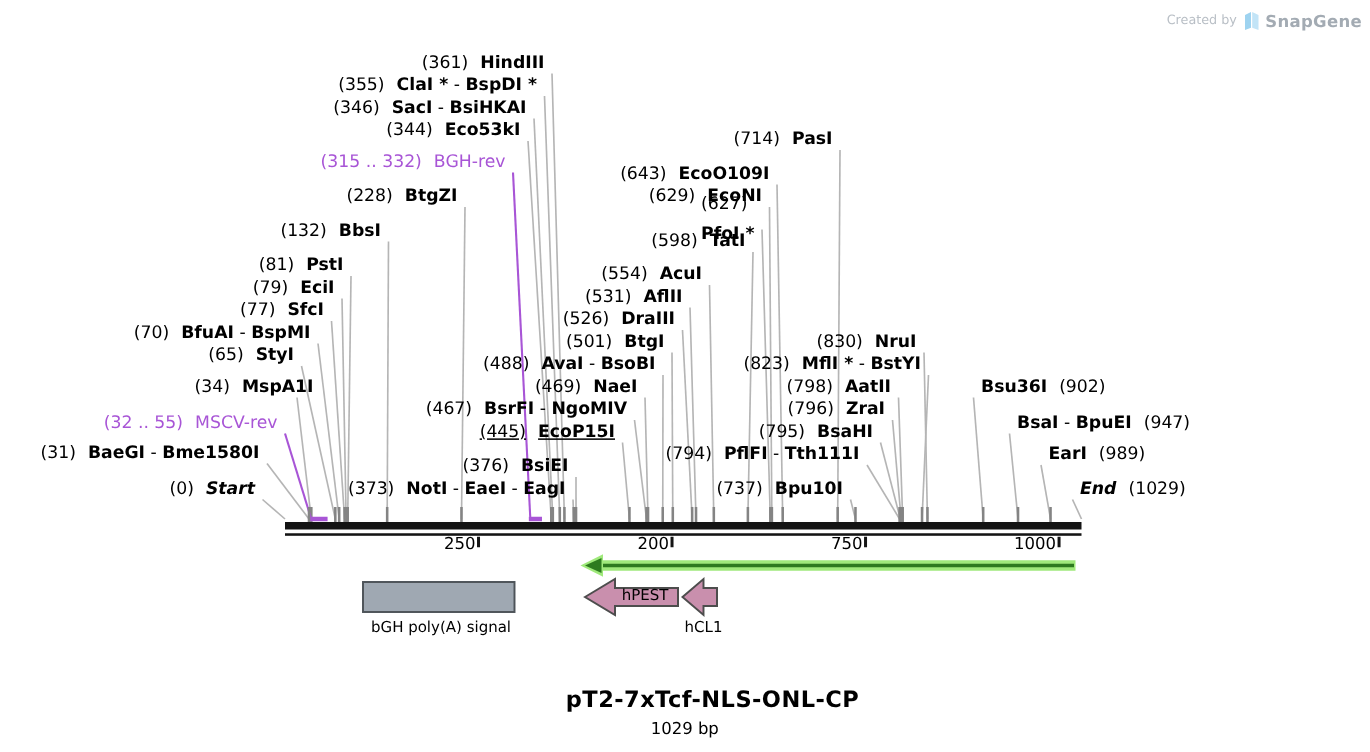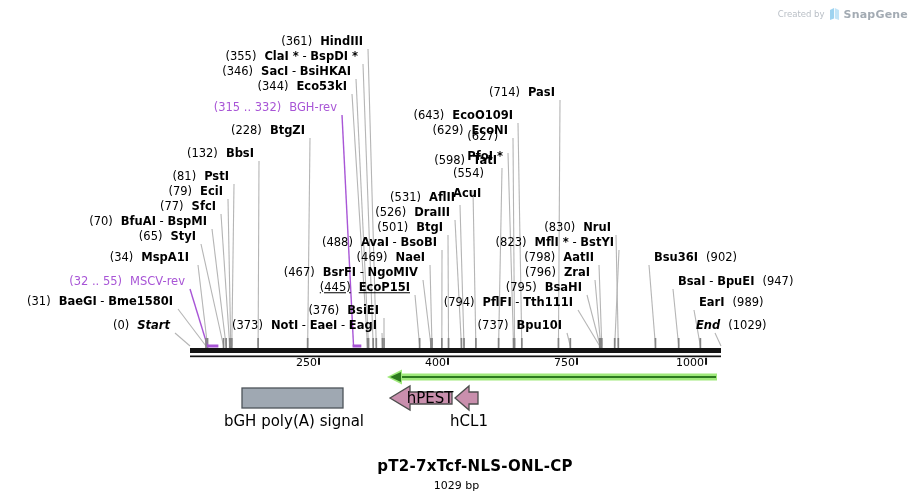--- a/index.html
+++ b/index.html
@@ -11,21 +11,21 @@
   .site-label{position:absolute;display:flex;gap:8px;align-items:baseline;
       font-size:11.5px;line-height:1;white-space:nowrap;transform:translateY(-50%);
       pointer-events:auto;cursor:default;}
   .site-label .pos{font-weight:400;}
   .site-label b{font-weight:bold;}
   .site-label .sep{font-weight:400;white-space:pre;}
   .site-label.primer b{font-weight:400;}
   .site-label.terminus b{font-style:italic;}
   .ruler-num{position:absolute;font-size:11px;line-height:1;transform:translateX(-100%);
       white-space:nowrap;}
-  .feat-label{position:absolute;font-size:15px;line-height:1;white-space:nowrap;
+  .feat-label{position:absolute;font-size:10px;line-height:1;white-space:nowrap;
       transform:translateX(-50%);pointer-events:auto;}
   .feat-label.inside{transform:translate(-50%,-50%);}
   #watermark{position:absolute;top:7px;right:5px;display:flex;align-items:center;gap:4px;}
   #watermark .created{font-size:8.5px;color:#b9bfc6;}
   #watermark .brand{font-size:11px;font-weight:600;color:#a3abb3;letter-spacing:.2px;}
   #title-block{position:absolute;left:0;top:457px;width:913px;text-align:center;}
   #title-block .title{font-size:15px;font-weight:bold;letter-spacing:.3px;padding-left:37px;}
   #title-block .subtitle{font-size:11px;margin-top:4px;}
 </style>
 </head>
@@ -180,21 +180,21 @@
         <span class="nm"><b>SfcI</b></span>
       </div>
       <div class="site-label" style="top: 222px; right: 706px;">
         <span class="pos">(70)</span>
         <span class="nm"><b>BfuAI</b><span class="sep"> - </span><b>BspMI</b></span>
       </div>
       <div class="site-label" style="top: 237px; right: 717px;">
         <span class="pos">(65)</span>
         <span class="nm"><b>StyI</b></span>
       </div>
-      <div class="site-label" style="top: 258px; right: 724px;">
+      <div class="site-label" style="top: 258px; right: 704px;">
         <span class="pos">(34)</span>
         <span class="nm"><b>MspA1I</b></span>
       </div>
       <div class="site-label primer" style="top: 282px; right: 728px; color: rgb(168, 85, 214);">
         <span class="pos">(32 .. 55)</span>
         <span class="nm"><b>MSCV-rev</b></span>
       </div>
       <div class="site-label" style="top: 302px; right: 740px;">
         <span class="pos">(31)</span>
         <span class="nm"><b>BaeGI</b><span class="sep"> - </span><b>Bme1580I</b></span>
@@ -232,21 +232,21 @@
         <span class="nm"><b>BtgI</b></span>
       </div>
       <div class="site-label" style="top: 213px; right: 463px;">
         <span class="pos">(526)</span>
         <span class="nm"><b>DraIII</b></span>
       </div>
       <div class="site-label" style="top: 198px; right: 458px;">
         <span class="pos">(531)</span>
         <span class="nm"><b>AflII</b></span>
       </div>
-      <div class="site-label" style="top: 183px; right: 429px; flex-direction: column;">
+      <div class="site-label" style="top: 183px; right: 445px;">
         <span class="pos">(554)</span>
         <span class="nm"><b>AcuI</b></span>
       </div>
       <div class="site-label" style="top: 161px; right: 416px;">
         <span class="pos">(598)</span>
         <span class="nm"><b>TatI</b></span>
       </div>
       <div class="site-label" style="top: 146px; right: 410px; flex-direction: column;">
         <span class="pos">(627)</span>
         <span class="nm"><b>PfoI *</b></span>
@@ -296,28 +296,28 @@
         <span class="pos">(902)</span>
       </div>
       <div class="site-label" style="top: 282px; left: 678px;">
         <span class="nm"><b>BsaI</b><span class="sep"> - </span><b>BpuEI</b></span>
         <span class="pos">(947)</span>
       </div>
       <div class="site-label" style="top: 303px; left: 699px;">
         <span class="nm"><b>EarI</b></span>
         <span class="pos">(989)</span>
       </div>
-      <div class="site-label terminus" style="top: 326px; left: 696px;">
+      <div class="site-label terminus" style="top: 326px; left: 720px;">
         <span class="nm"><b>End</b></span>
         <span class="pos">(1029)</span>
       </div>
     </div>
   <div id="ruler">
       <div class="ruler-num" style="left: 317.009px; top: 357px;">250</div>
-      <div class="ruler-num" style="left: 446.017px; top: 357px;">400</div>
+      <div class="ruler-num" style="left: 446.017px; top: 357px;">200</div>
       <div class="ruler-num" style="left: 575.026px; top: 357px;">750</div>
       <div class="ruler-num" style="left: 704.035px; top: 357px;">1000</div>
     </div>
   <div id="features">
       <div class="feat-label" style="left: 294px; top: 414px;">bGH poly(A) signal</div>
       <div class="feat-label inside" style="left: 430px; top: 398px;">hPEST</div>
       <div class="feat-label" style="left: 469px; top: 414px;">hCL1</div>
     </div>
 
   <div id="title-block">

